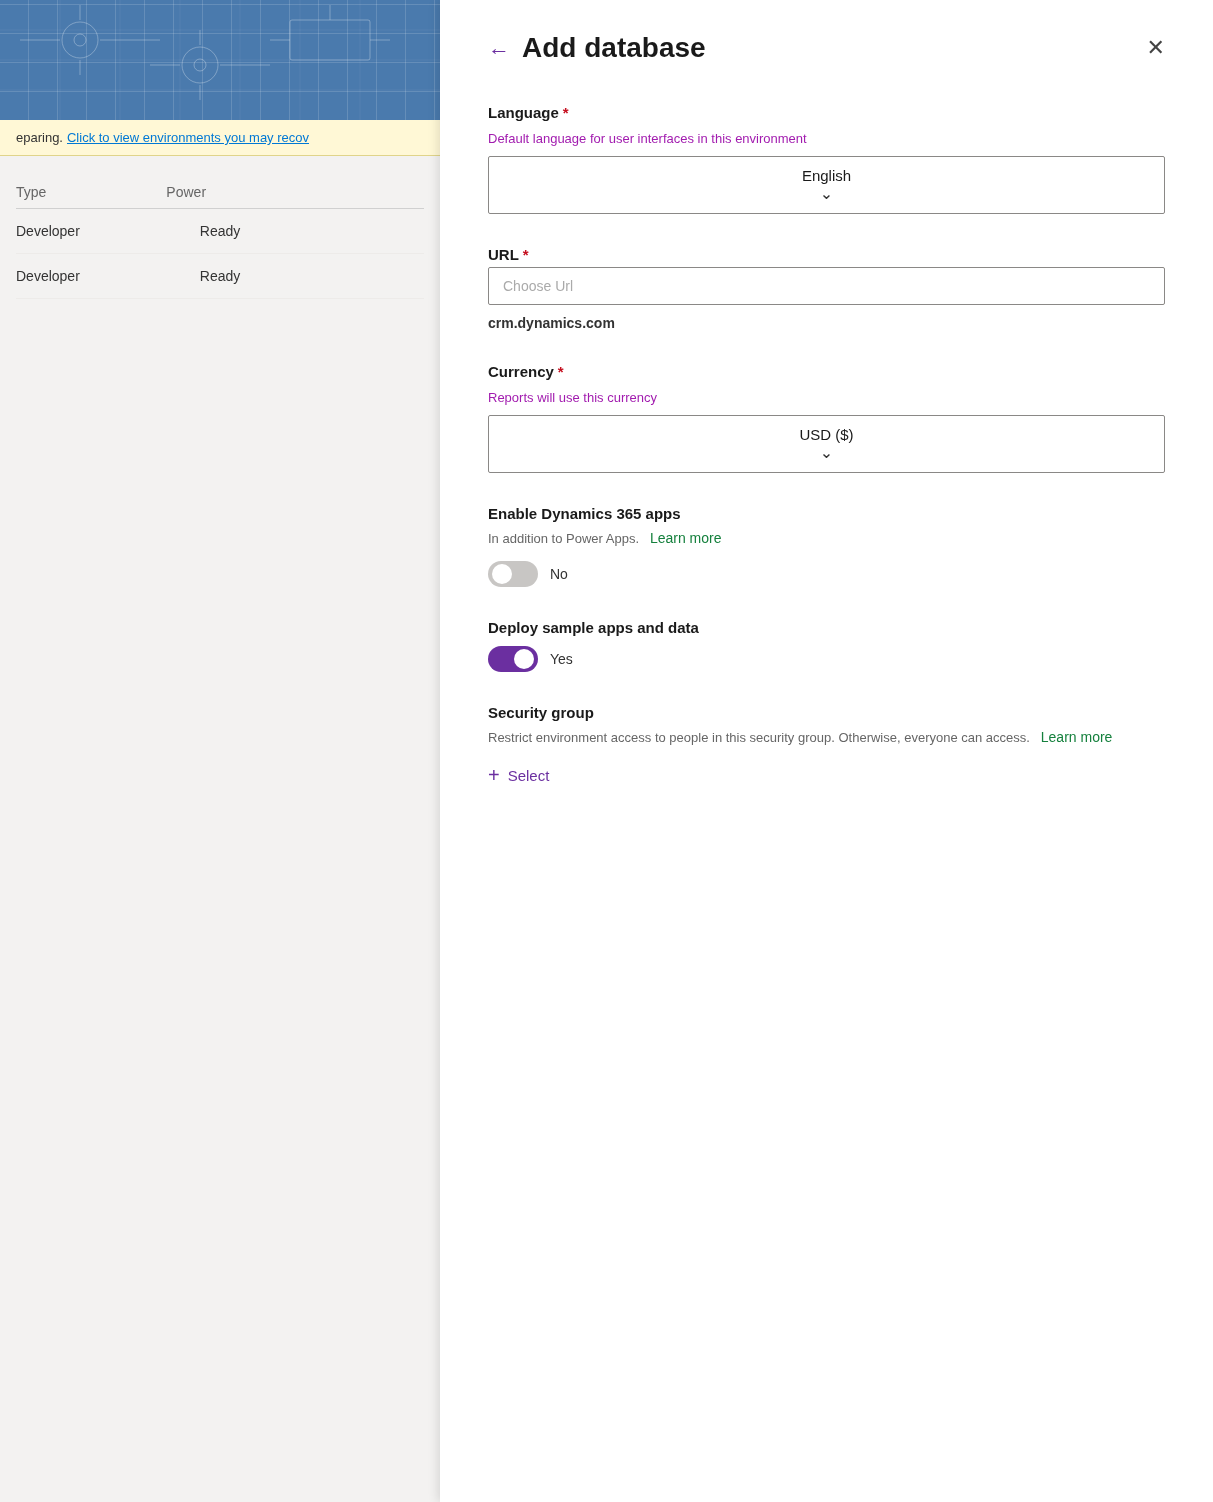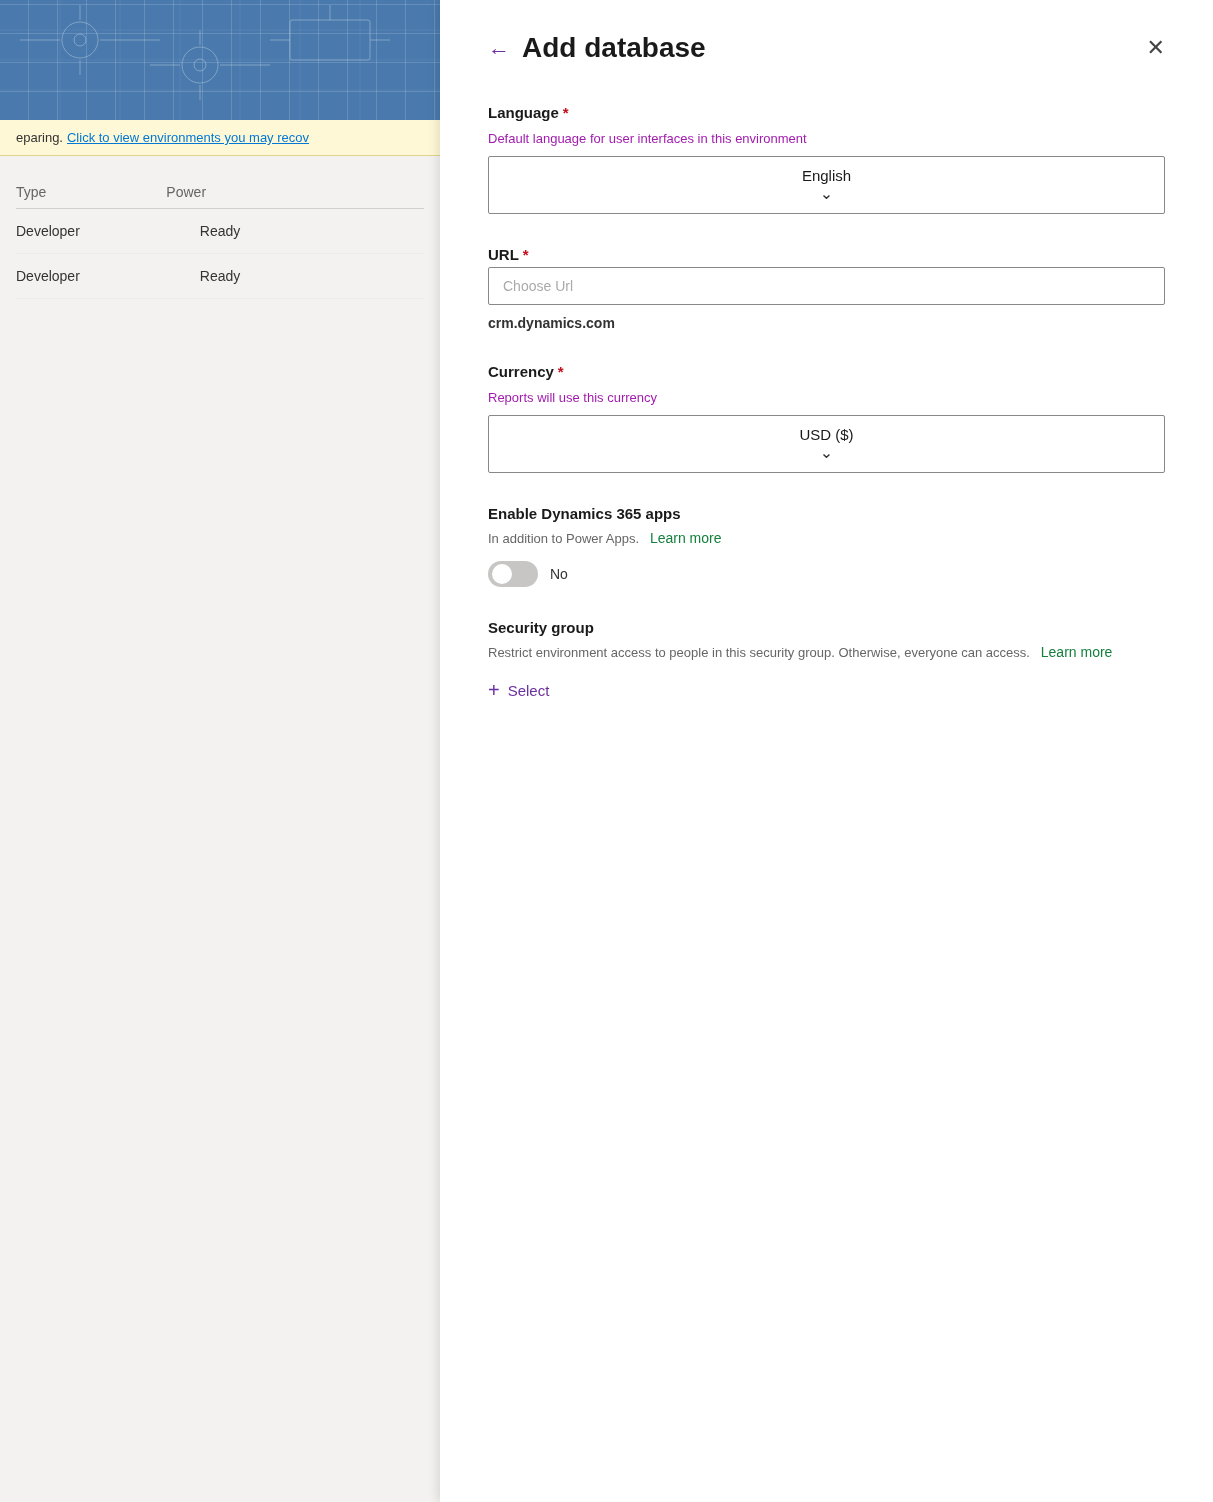--- a/index.html
+++ b/index.html
@@ -413,20 +413,29 @@
       <a class="learn-more">Learn more</a>
     </div>
     <div class="toggle-row">
       <div class="toggle off">
         <div class="toggle-thumb"></div>
       </div>
       <span class="toggle-label">No</span>
     </div>
   </div>
 
+  <div class="form-section">
+    <div class="section-title">Deploy sample apps and data</div>
+    <div class="toggle-row">
+      <div class="toggle on">
+        <div class="toggle-thumb"></div>
+      </div>
+      <span class="toggle-label">Yes</span>
+    </div>
+  </div>
 
   <div class="form-section">
     <div class="section-title">Security group</div>
     <div class="section-desc">
       <span>Restrict environment access to people in this security group. Otherwise, everyone can access.</span>
       <span>&nbsp;</span>
       <a class="learn-more">Learn more</a>
     </div>
     <button class="select-btn">
       <span class="plus-icon">+</span>

